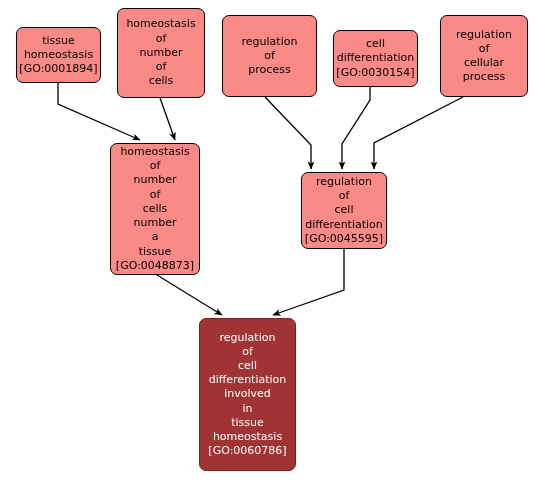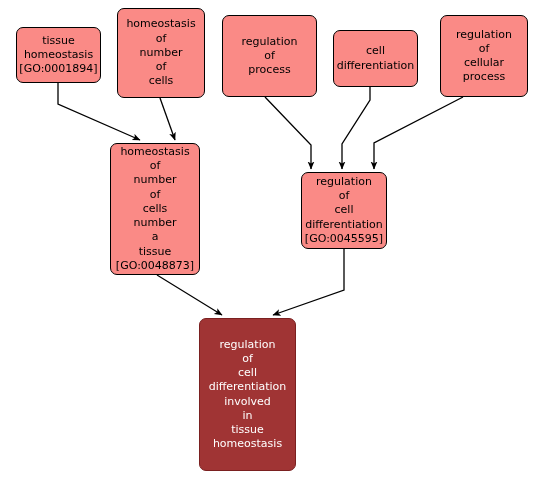--- a/index.html
+++ b/index.html
@@ -89,20 +89,21 @@
         <span class="ln">cells</span>
       </div>
       <div class="node parent" title="regulation of developmental process [GO:0050793]" style="left: 222px; top: 15px; width: 95px; height: 82px;">
         <span class="ln">regulation</span>
         <span class="ln">of</span>
         <span class="ln">process</span>
       </div>
       <div class="node parent" title="cell differentiation [GO:0030154]" style="left: 333px; top: 30px; width: 85px; height: 57px;">
         <span class="ln">cell</span>
         <span class="ln">differentiation</span>
+        <span class="ln">[GO:0030154]</span>
       </div>
       <div class="node parent" title="regulation of cellular process [GO:0050794]" style="left: 440px; top: 15px; width: 88px; height: 82px;">
         <span class="ln">regulation</span>
         <span class="ln">of</span>
         <span class="ln">cellular</span>
         <span class="ln">process</span>
       </div>
       <div class="node parent" title="homeostasis of number of cells within a tissue [GO:0048873]" style="left: 110px; top: 143px; width: 90px; height: 132px;">
         <span class="ln">homeostasis</span>
         <span class="ln">of</span>
@@ -123,15 +124,16 @@
       </div>
       <div class="node focus" title="regulation of cell differentiation involved in tissue homeostasis [GO:0060786]" style="left: 199px; top: 318px; width: 97px; height: 153px;">
         <span class="ln">regulation</span>
         <span class="ln">of</span>
         <span class="ln">cell</span>
         <span class="ln">differentiation</span>
         <span class="ln">involved</span>
         <span class="ln">in</span>
         <span class="ln">tissue</span>
         <span class="ln">homeostasis</span>
+        <span class="ln">[GO:0060786]</span>
       </div>
     </div>
 </div>
 
 </body></html>

